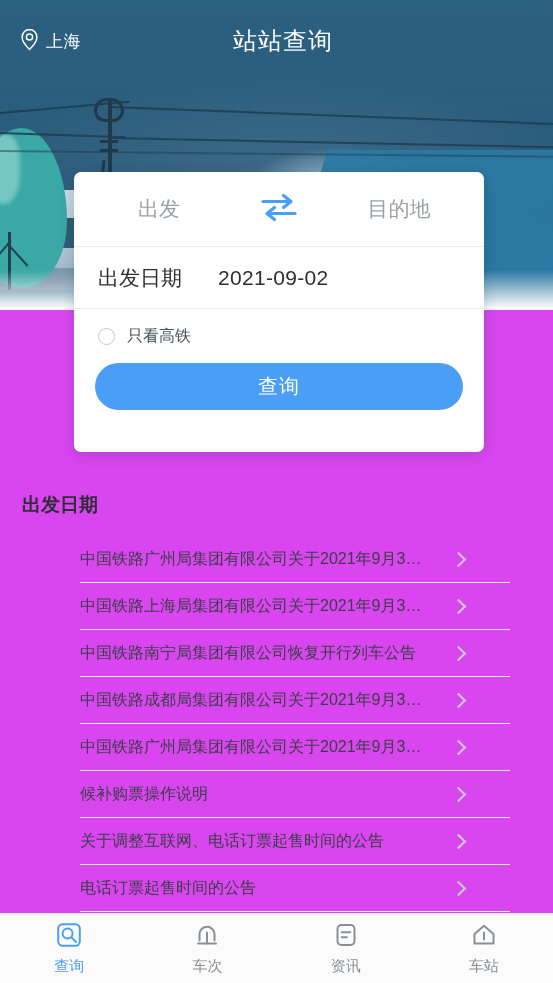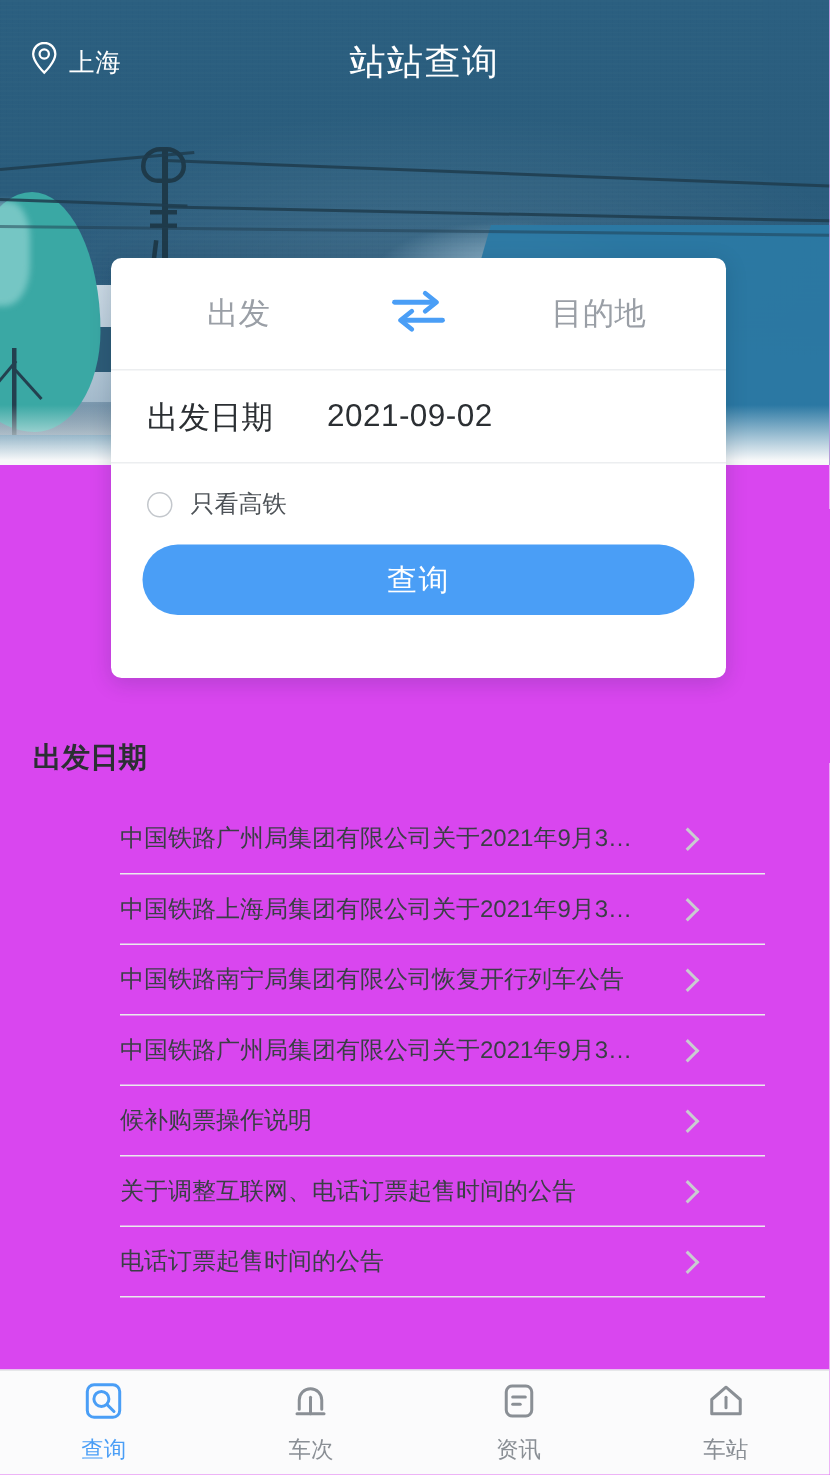--- a/index.html
+++ b/index.html
@@ -439,20 +439,24 @@
     </div>
     <div class="news-item">
       <span class="news-text">中国铁路上海局集团有限公司关于2021年9月3…</span>
       <span class="chev"></span>
     </div>
     <div class="news-item">
       <span class="news-text">中国铁路南宁局集团有限公司恢复开行列车公告</span>
       <span class="chev"></span>
     </div>
     <div class="news-item">
+      <span class="news-text">中国铁路成都局集团有限公司关于2021年9月3…</span>
+      <span class="chev"></span>
+    </div>
+    <div class="news-item">
       <span class="news-text">中国铁路广州局集团有限公司关于2021年9月3…</span>
       <span class="chev"></span>
     </div>
     <div class="news-item">
       <span class="news-text">候补购票操作说明</span>
       <span class="chev"></span>
     </div>
     <div class="news-item">
       <span class="news-text">关于调整互联网、电话订票起售时间的公告</span>
       <span class="chev"></span>

